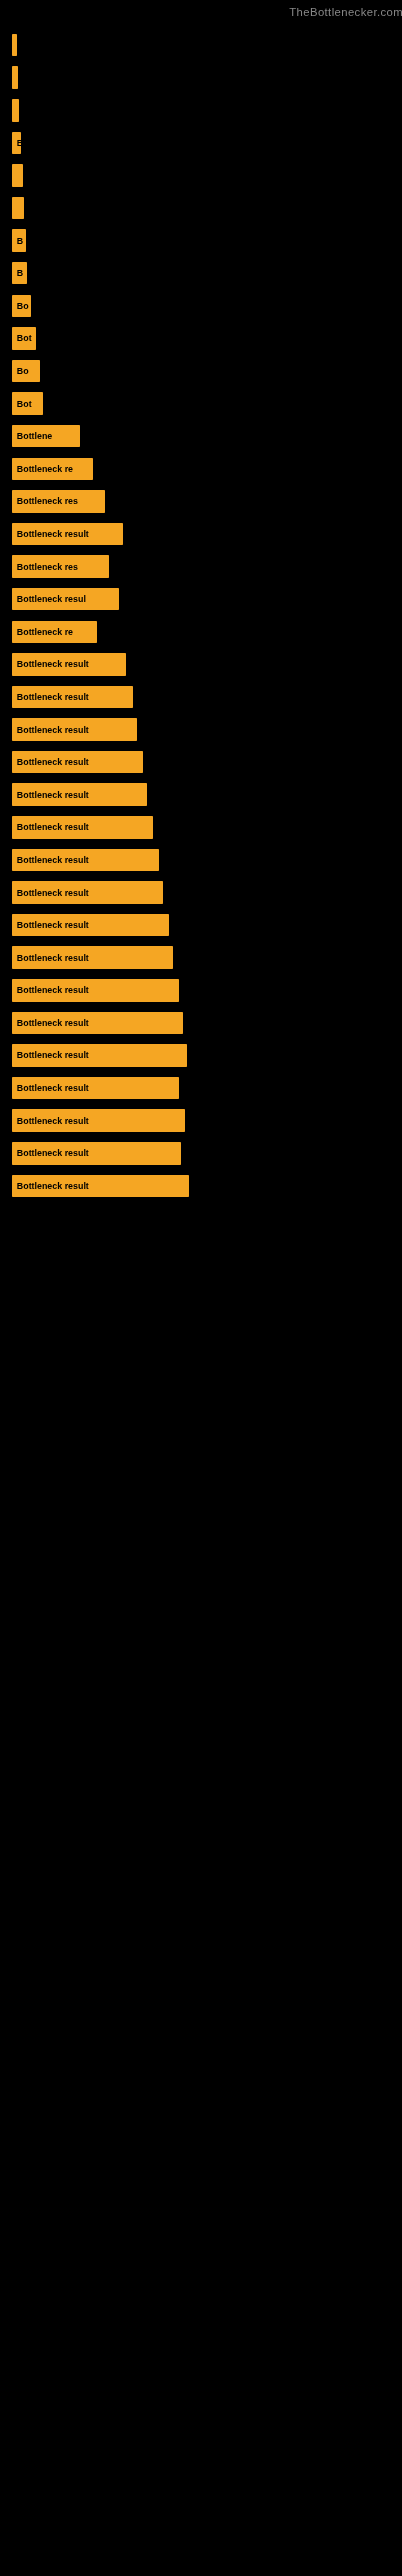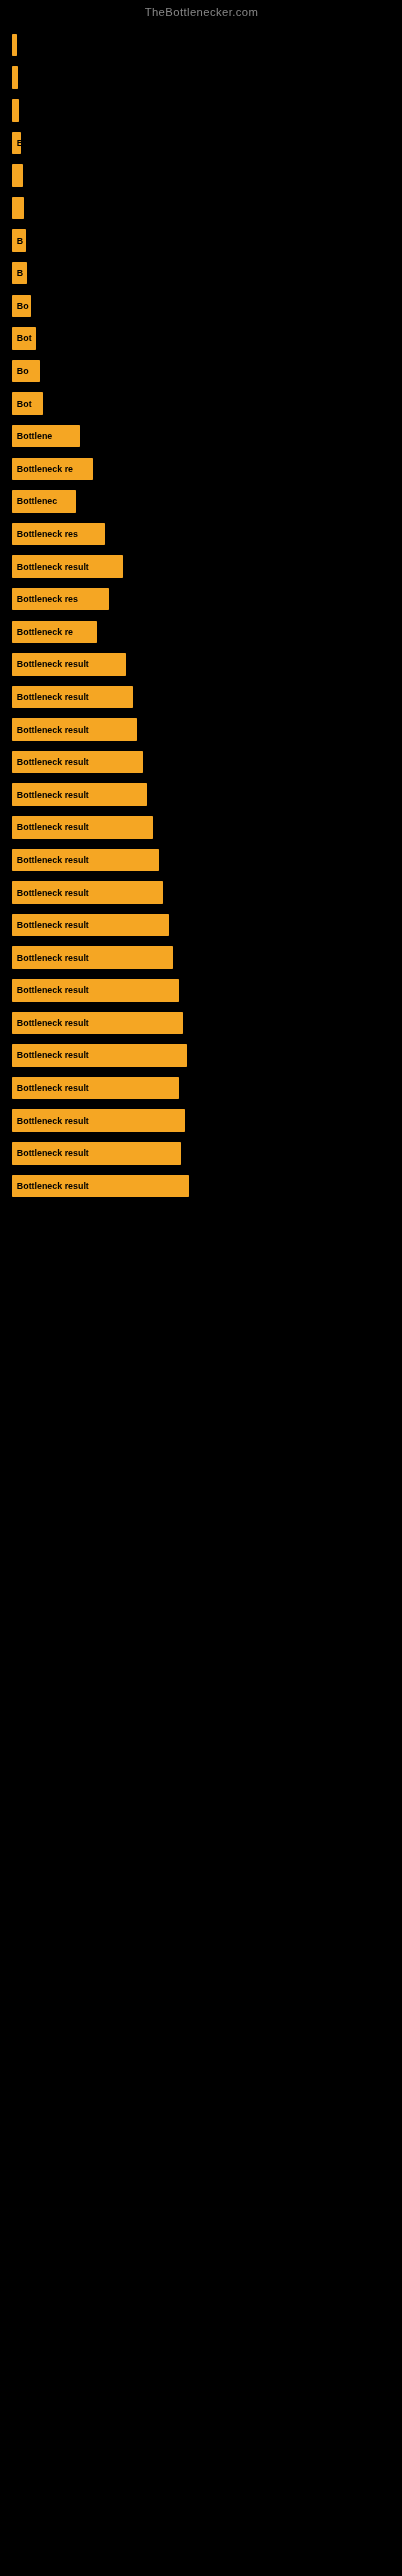--- a/index.html
+++ b/index.html
@@ -12,21 +12,21 @@
       background-color: #000000;
       width: 403px;
       min-height: 2576px;
       font-family: Arial, sans-serif;
       position: relative;
     }
 
     .site-title {
       color: #888888;
       font-size: 11.3px;
-      text-align: center;
+      text-align: right;
       padding: 6.4px 0 3.2px 0;
       letter-spacing: 0.4px;
     }
 
     .bars-container {
       padding: 8px 8px 8px 12px;
       display: flex;
       flex-direction: column;
       gap: 0px;
     }
@@ -125,40 +125,40 @@
       <div class="bar" style="width: 68px;">
         <span class="bar-label">Bottlene</span>
       </div>
     </div>
     <div class="bar-row">
       <div class="bar" style="width: 81px;">
         <span class="bar-label">Bottleneck re</span>
       </div>
     </div>
     <div class="bar-row">
-      <div class="bar" style="width: 64px;">
-        <span class="bar-label">Bottlenec</span>
-      </div>
-    </div>
-    <div class="bar-row">
       <div class="bar" style="width: 93px;">
         <span class="bar-label">Bottleneck res</span>
       </div>
     </div>
     <div class="bar-row">
       <div class="bar" style="width: 111px;">
         <span class="bar-label">Bottleneck result</span>
       </div>
     </div>
     <div class="bar-row">
       <div class="bar" style="width: 97px;">
         <span class="bar-label">Bottleneck res</span>
       </div>
     </div>
     <div class="bar-row">
+      <div class="bar" style="width: 107px;">
+        <span class="bar-label">Bottleneck resul</span>
+      </div>
+    </div>
+    <div class="bar-row">
       <div class="bar" style="width: 85px;">
         <span class="bar-label">Bottleneck re</span>
       </div>
     </div>
     <div class="bar-row">
       <div class="bar" style="width: 114px;">
         <span class="bar-label">Bottleneck result</span>
       </div>
     </div>
     <div class="bar-row">

